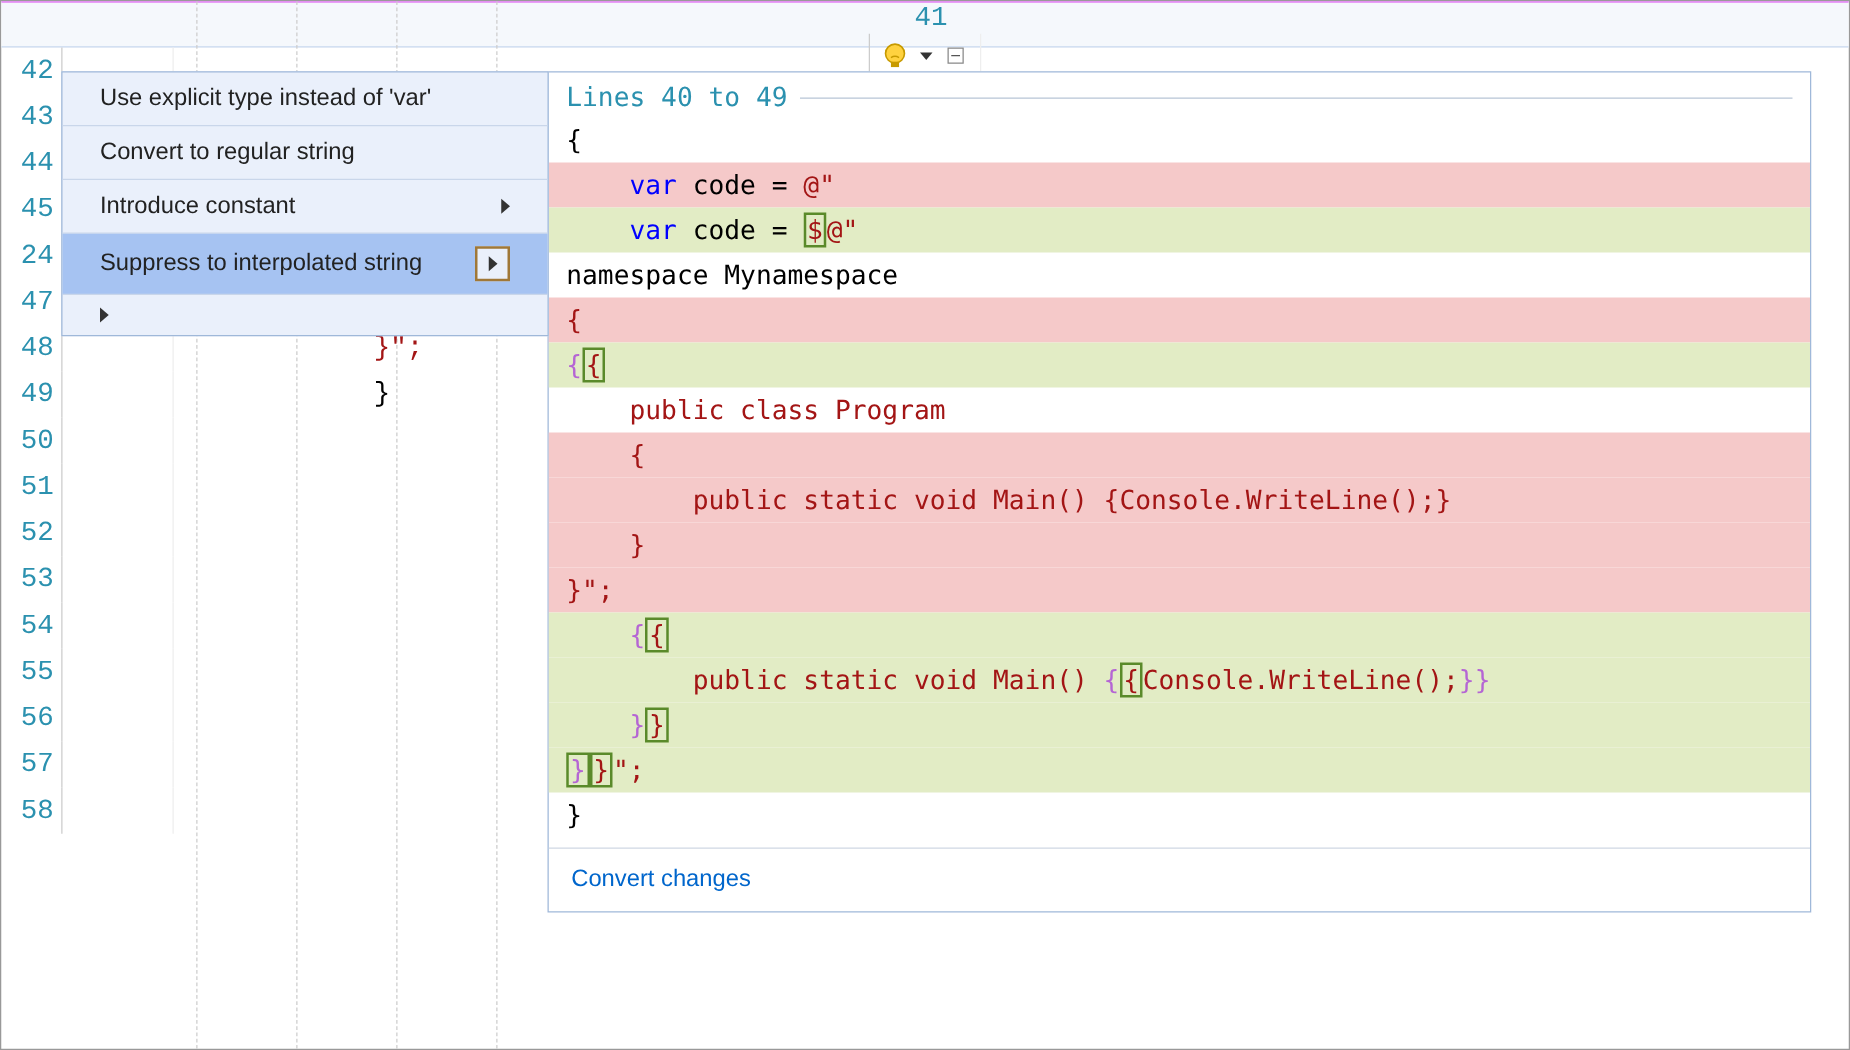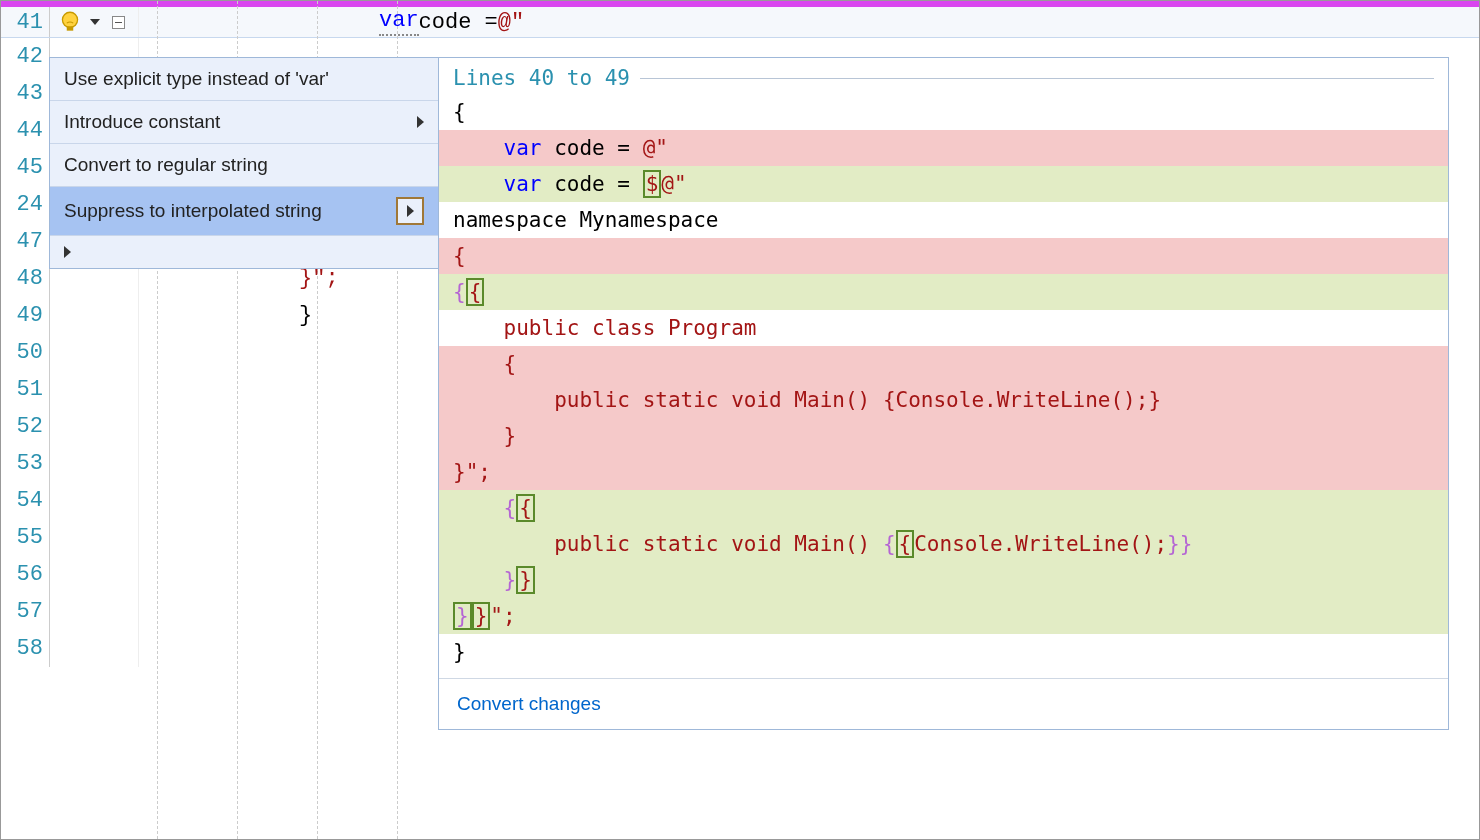--- a/index.html
+++ b/index.html
@@ -37,22 +37,23 @@
   .code-col {
     flex: 1;
     padding-left: 8px;
     position: relative;
     height: 100%;
     display: flex;
     align-items: center;
   }
   .highlight-line {
     background: #f5f8fc;
-    border-top: 6px solid #d946ef;
+    border-top: 1px solid #d946ef;
     border-bottom: 1px solid #c7d8ee;
+    flex-direction: column;
   }
   .kw-blue { color: #0000ff; }
   .kw-black { color: #000; }
   .str-brown { color: #a31515; }
   .dotted-underline {
     border-bottom: 2px dotted #888;
     padding-bottom: 1px;
   }
 
   
@@ -114,21 +115,21 @@
     left: 48px;
     top: 56px;
     width: 390px;
     background: #eaf0fb;
     border: 1px solid #9fb8d9;
     z-index: 10;
     font-family: "Segoe UI", sans-serif;
     font-size: 19px;
   }
   .qa-item {
-    padding: 10px 14px;
+    padding: 10px 30px;
     display: flex;
     align-items: center;
     justify-content: space-between;
     border-bottom: 1px solid #c9d6ea;
     color: #222;
   }
   .qa-item:last-child { border-bottom: none; }
   .qa-item.selected {
     background: #a6c3f2;
   }
@@ -326,25 +327,25 @@
       <div class="fold-col"></div>
       <div class="code-col"></div>
     </div>
 </div>
 
 <div class="qa-menu" id="qa-menu">
     <div class="qa-item">
       <span>Use explicit type instead of 'var'</span>
     </div>
     <div class="qa-item">
+      <span>Convert to regular string</span>
+    </div>
+    <div class="qa-item">
       <span>Introduce constant</span>
       <span class="qa-chevron"></span>
-    </div>
-    <div class="qa-item">
-      <span>Convert to regular string</span>
     </div>
     <div class="qa-item selected">
       <span>Suppress to interpolated string</span>
       <span class="submenu-box">
         <span class="qa-chevron"></span>
       </span>
     </div>
     <div class="qa-item">
       <span class="qa-chevron"></span>
     </div>

